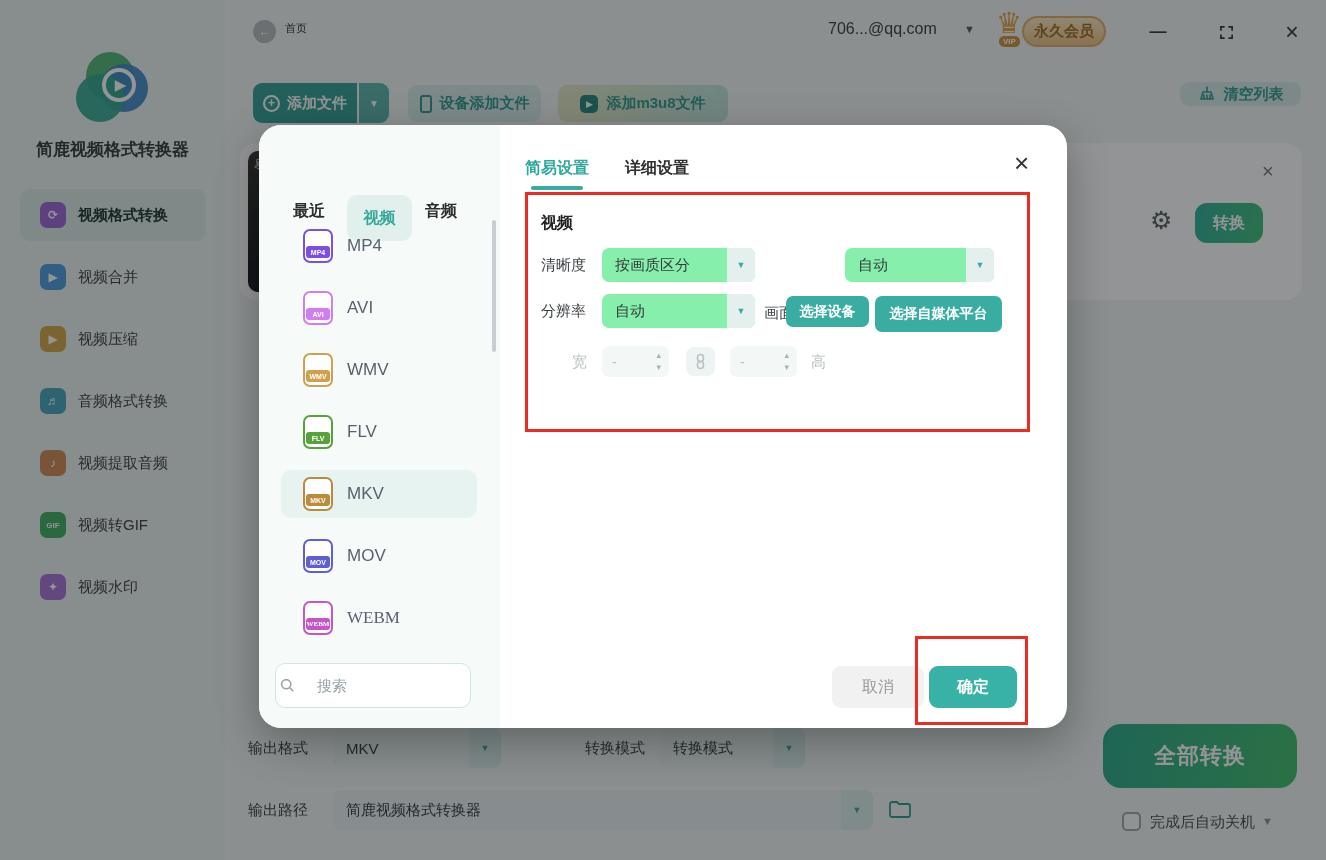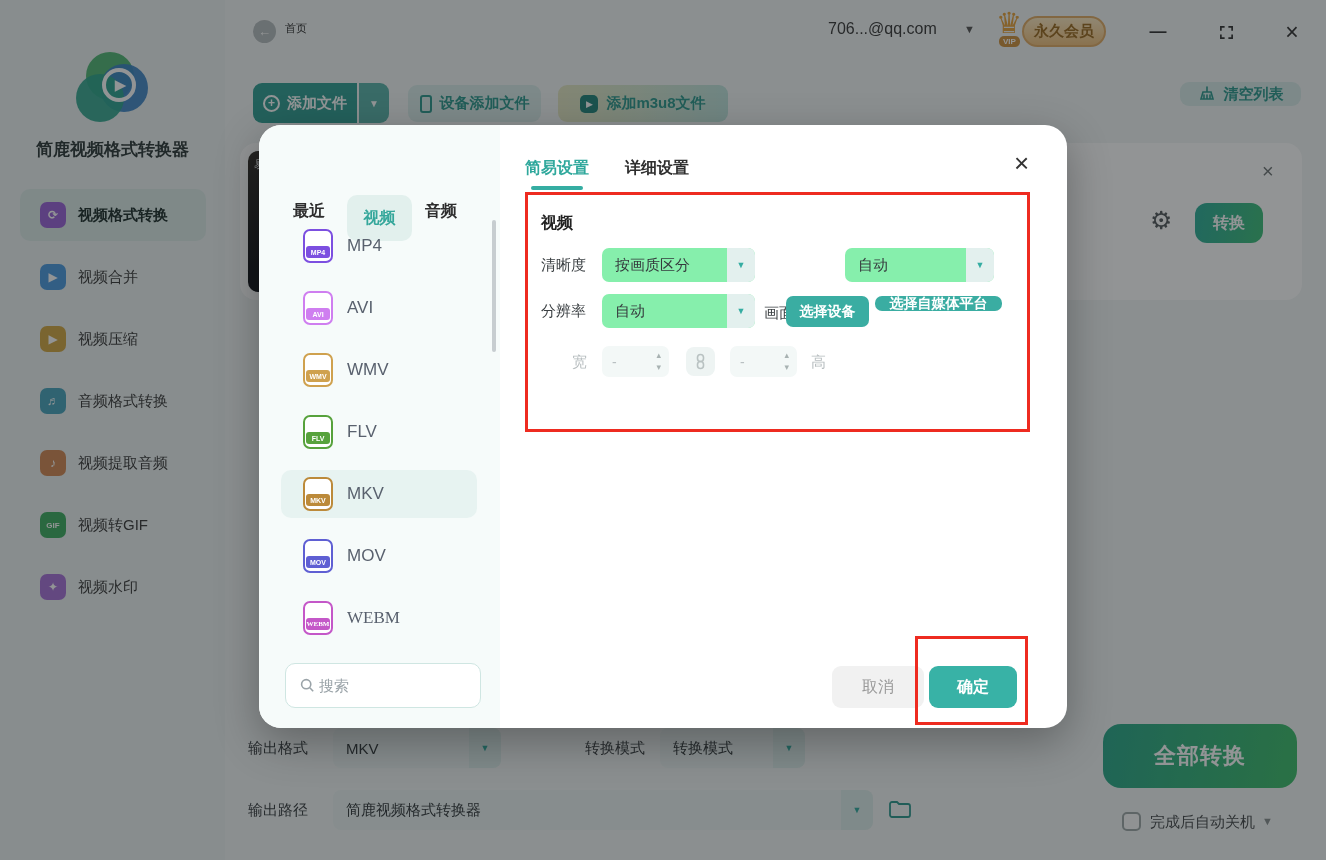--- a/index.html
+++ b/index.html
@@ -76,21 +76,21 @@
   .tab-recent { left:34px; top:31px; }
   .tab-video-pill { left:88px; top:25px; width:65px; height:46px; background:#e2f0ed; border-radius:10px; color:#35a79b; display:flex; align-items:center; justify-content:center; }
   .tab-audio { left:166px; top:31px; }
   .fmt-row { left:22px; width:196px; height:48px; border-radius:10px; display:flex; align-items:center; padding-left:22px; gap:14px; }
   .fmt-row.selected { background:#e7f3f1; }
   .fmt-label { font-size:17px; color:#59616e; }
   .file-icon { position:relative; width:30px; height:34px; border:2px solid currentColor; border-radius:7px; background:#fff; flex:0 0 30px; }
   .file-icon .band { position:absolute; left:1px; right:1px; bottom:3px; height:12px; background:currentColor; border-radius:3px; display:flex; align-items:center; justify-content:center; }
   .file-icon .band span { color:#fff; font-size:7px; font-weight:bold; letter-spacing:0; }
   .list-scrollbar { left:233px; top:95px; width:4px; height:132px; background:#c7cdd0; border-radius:2px; }
-  .search-box { left:26px; top:538px; width:196px; height:45px; border:1.5px solid #cfe6e2; border-radius:10px; background:#fff; display:flex; align-items:center; gap:4px; padding-left:14px; }
+  .search-box { left:16px; top:538px; width:196px; height:45px; border:1.5px solid #cfe6e2; border-radius:10px; background:#fff; display:flex; align-items:center; gap:22px; padding-left:4px; }
   .search-box input { border:none; outline:none; width:130px; font-size:15px; color:#333; font-family:inherit; background:transparent; }
   .search-box input::placeholder { color:#9aa3a8; }
 
   .settings-tab { font-size:16px; font-weight:bold; color:#2e2e2e; }
   .settings-tab.active { color:#2fa89c; }
   .stab1 { left:266px; top:33px; }
   .stab-underline { left:272px; top:61px; width:52px; height:4px; border-radius:2px; background:#35ada2; }
   .stab2 { left:366px; top:33px; }
   .modal-close { left:755px; top:25px; font-size:26px; color:#333; line-height:1; }
 
@@ -102,21 +102,21 @@
   .lbl-clarity { left:282px; top:131px; }
   .mdd { background:#86efac; border-radius:7px; }
   .mdd .dd-arrow { width:28px; background:#e3f0ee; border-radius:0 7px 7px 0; }
   .mdd1 { left:343px; top:123px; width:153px; height:34px; }
   .lbl-quality { left:505px; top:131px;margin-top:48px; }
   .mdd2 { left:586px; top:123px; width:149px; height:34px; }
   .lbl-res { left:282px; top:177px; }
   .mdd3 { left:343px; top:169px; width:153px; height:34px; }
   .btn-teal { background:#3aada2; color:#fff; font-size:14px; font-weight:bold; border-radius:7px; display:flex; align-items:center; justify-content:center; }
   .btn-device-sel { left:527px; top:171px; width:83px; height:31px; }
-  .btn-media-sel { left:616px; top:171px; width:127px; height:15px; }
+  .btn-media-sel { left:616px; top:171px; width:127px; height:36px; }
 
   .dim-label { font-size:15px; color:#b7bdbf; }
   .lbl-w { left:313px; top:228px; }
   .spin { background:#f3f8f7; border-radius:7px; }
   .spin .val { position:absolute; left:10px; top:50%; transform:translateY(-50%); font-size:14px; color:#b9c0c2; }
   .spin .arrows { position:absolute; right:8px; top:3px; display:flex; flex-direction:column; line-height:12px; font-size:9px; color:#a8b2b2; }
   .spin1 { left:343px; top:221px; width:67px; height:31px; }
   .link-box { left:427px; top:222px; width:29px; height:29px; background:#eef4f3; border-radius:8px; display:flex; align-items:center; justify-content:center; }
   .spin2 { left:471px; top:221px; width:67px; height:31px; }
   .lbl-h { left:552px; top:228px; }

